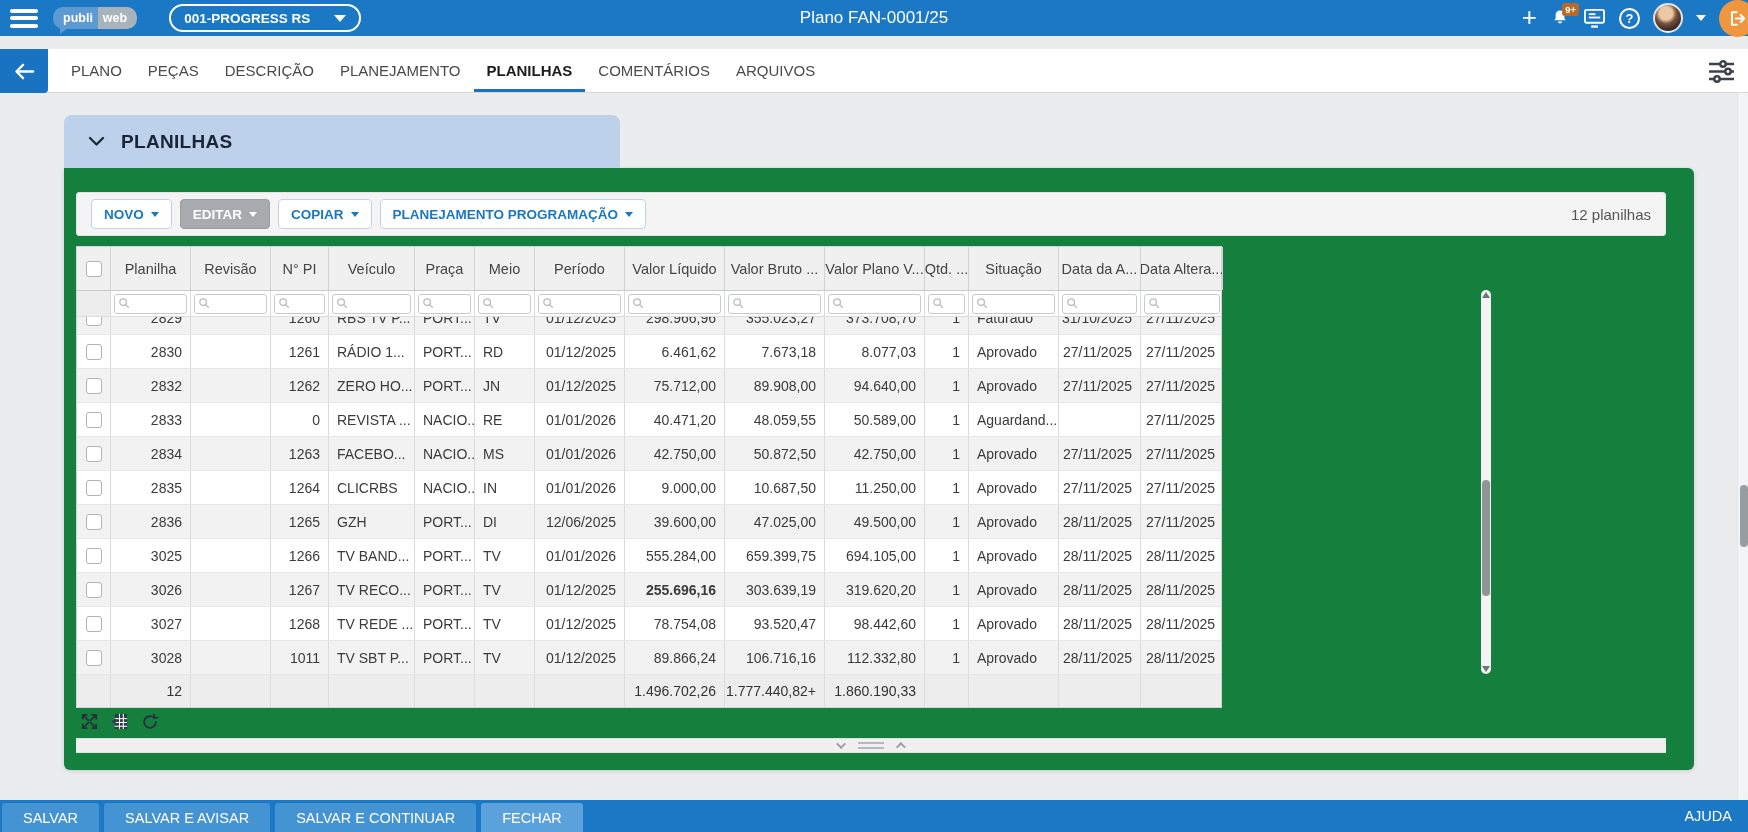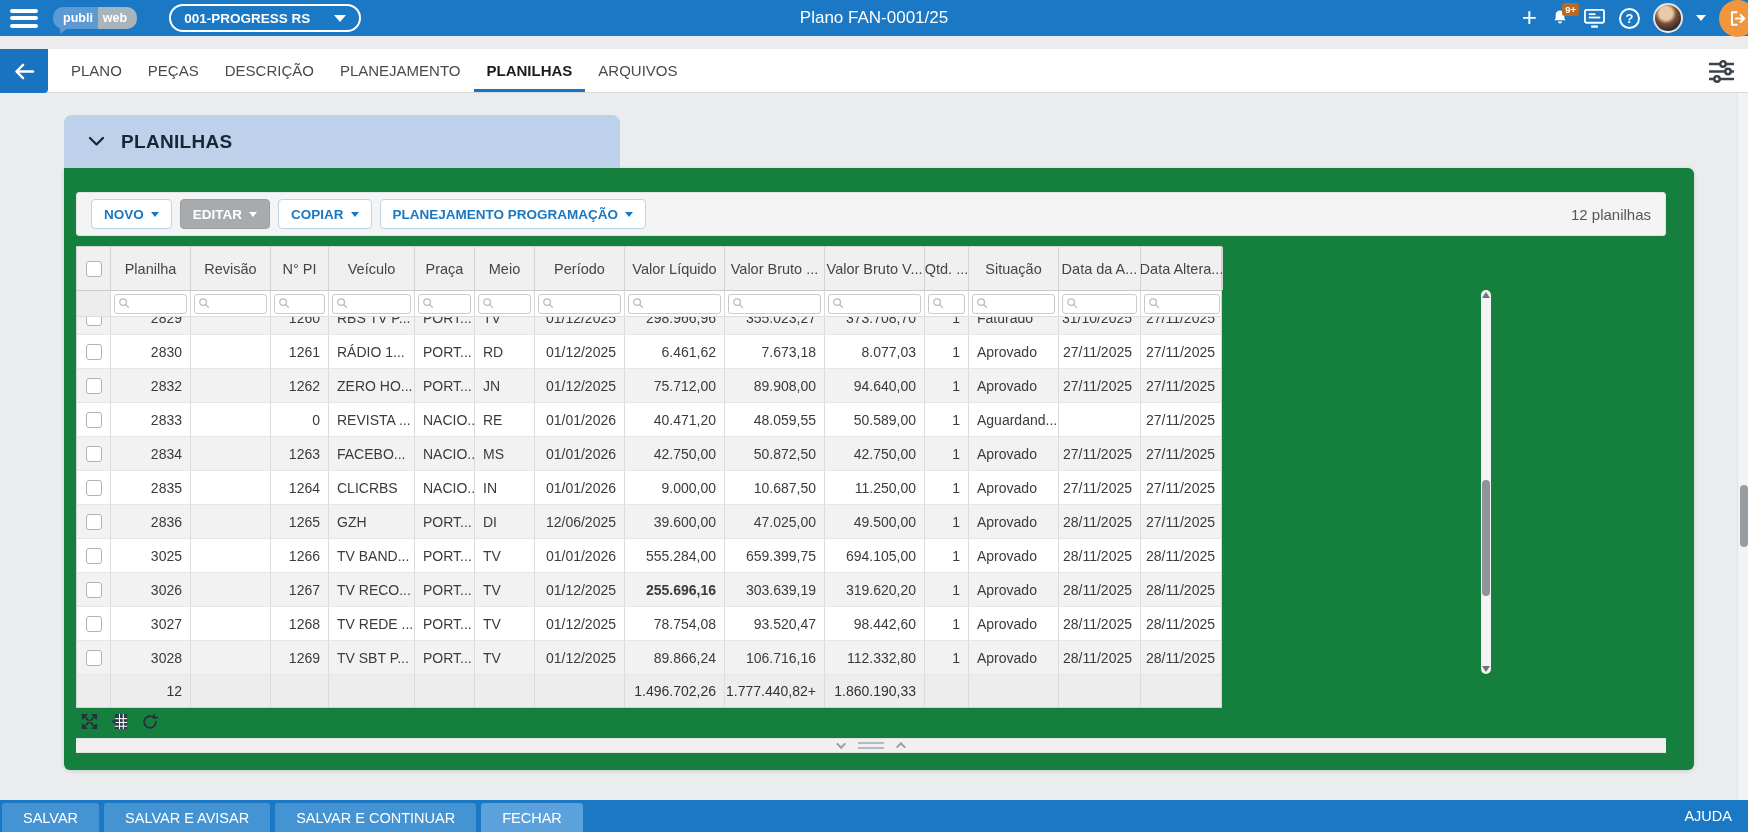--- a/index.html
+++ b/index.html
@@ -154,20 +154,21 @@
             <path d="M4.5 10H21"></path>
           </svg>
       </span>
     </button>
     <div class="tabs">
         <div class="tab">PLANO</div>
         <div class="tab">PEÇAS</div>
         <div class="tab">DESCRIÇÃO</div>
         <div class="tab">PLANEJAMENTO</div>
         <div class="tab active">PLANILHAS</div>
+        <div class="tab">COMENTÁRIOS</div>
         <div class="tab">ARQUIVOS</div>
       </div>
     <span class="sliders-wrap">
       <svg width="27" height="25" viewBox="0 0 27 25" stroke="#3c434b" stroke-width="2.5" fill="#fff">
           <line x1="1" y1="5" x2="26" y2="5"></line>
           <circle cx="15" cy="5" r="2.7"></circle>
           <line x1="1" y1="12.5" x2="26" y2="12.5"></line>
           <circle cx="20" cy="12.5" r="2.7"></circle>
           <line x1="1" y1="20" x2="26" y2="20"></line>
           <circle cx="9" cy="20" r="2.7"></circle>
@@ -213,21 +214,21 @@
           </div>
           <div class="g-cell al-right" style="width: 80px;">Planilha</div>
           <div class="g-cell al-right" style="width: 80px;">Revisão</div>
           <div class="g-cell al-right" style="width: 58px;">N° PI</div>
           <div class="g-cell al-left" style="width: 86px;">Veículo</div>
           <div class="g-cell al-left" style="width: 60px;">Praça</div>
           <div class="g-cell al-left" style="width: 60px;">Meio</div>
           <div class="g-cell al-right" style="width: 90px;">Período</div>
           <div class="g-cell al-right" style="width: 100px;">Valor Líquido</div>
           <div class="g-cell al-right" style="width: 100px;">Valor Bruto ...</div>
-          <div class="g-cell al-right" style="width: 100px;">Valor Bruto V...</div>
+          <div class="g-cell al-right" style="width: 100px;">Valor Plano V...</div>
           <div class="g-cell al-right" style="width: 44px;">Qtd. ...</div>
           <div class="g-cell al-left" style="width: 90px;">Situação</div>
           <div class="g-cell al-right" style="width: 82px;">Data da A...</div>
           <div class="g-cell al-right" style="width: 82px;">Data Altera...</div>
         </div>
         <div class="g-row g-filter">
           <div class="g-cell al-center g-fcheck" style="width: 34px;"></div>
           <div class="g-cell al-right" style="width: 80px;">
             <span class="f-box">
               <span style="display: flex;">
@@ -574,21 +575,21 @@
           <div class="g-cell al-left" style="width: 90px;">Aprovado</div>
           <div class="g-cell al-right" style="width: 82px;">28/11/2025</div>
           <div class="g-cell al-right" style="width: 82px;">28/11/2025</div>
         </div>
         <div class="g-r g-row stripe">
           <div class="g-cell al-center" style="width: 34px;">
             <span class="cbx"></span>
           </div>
           <div class="g-cell al-right" style="width: 80px;">3028</div>
           <div class="g-cell al-right" style="width: 80px;"></div>
-          <div class="g-cell al-right" style="width: 58px;">1269</div>
+          <div class="g-cell al-right" style="width: 58px;">1011</div>
           <div class="g-cell al-left" style="width: 86px;">TV SBT P...</div>
           <div class="g-cell al-left" style="width: 60px;">PORT...</div>
           <div class="g-cell al-left" style="width: 60px;">TV</div>
           <div class="g-cell al-right" style="width: 90px;">01/12/2025</div>
           <div class="g-cell al-right" style="width: 100px;">89.866,24</div>
           <div class="g-cell al-right" style="width: 100px;">106.716,16</div>
           <div class="g-cell al-right" style="width: 100px;">112.332,80</div>
           <div class="g-cell al-right" style="width: 44px;">1</div>
           <div class="g-cell al-left" style="width: 90px;">Aprovado</div>
           <div class="g-cell al-right" style="width: 82px;">28/11/2025</div>

